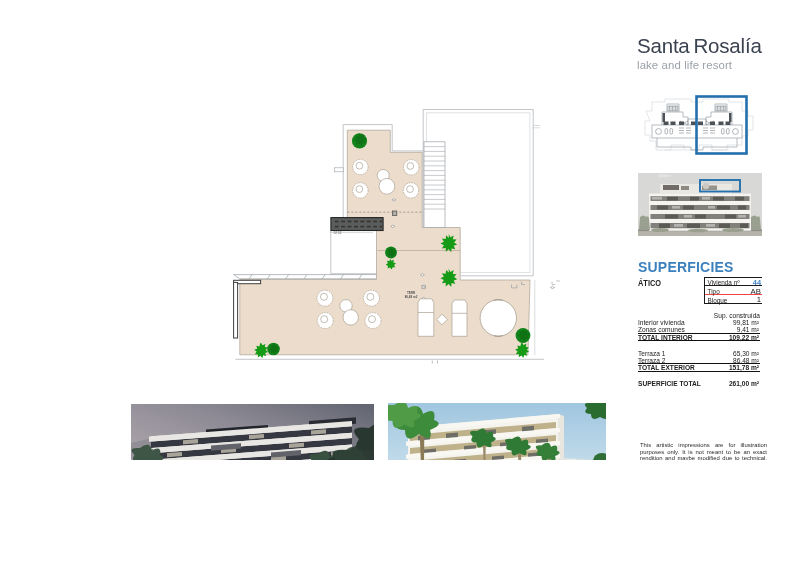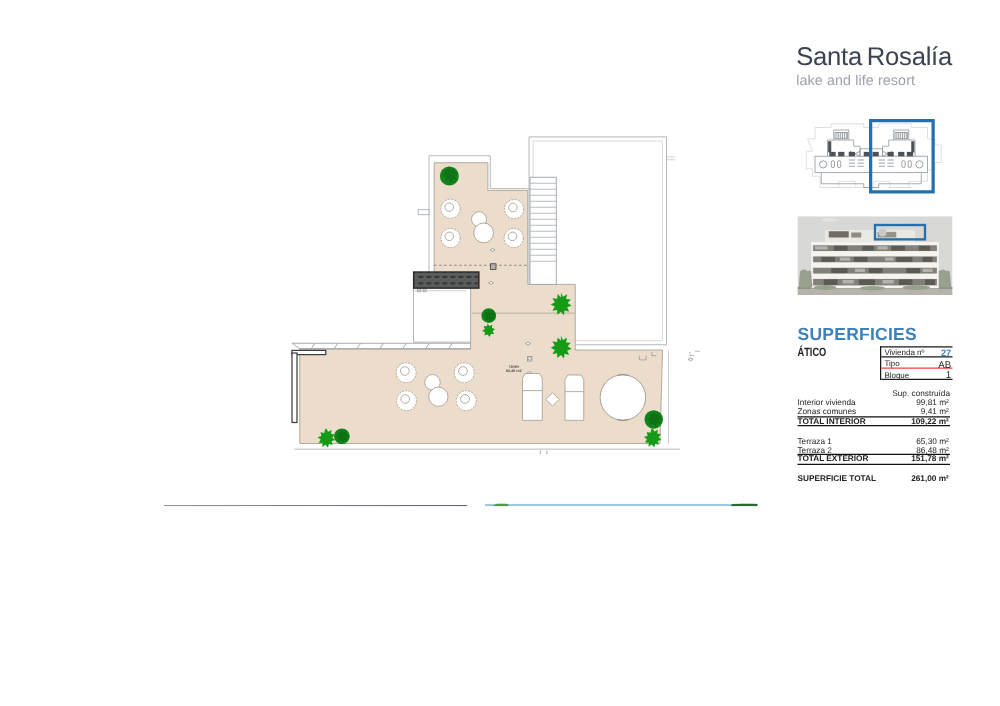--- a/index.html
+++ b/index.html
@@ -1,16 +1,16 @@
 <!DOCTYPE html>
 <html><head>
 <meta charset="utf-8">
 <style>
   html,body{margin:0;padding:0;background:#fff;}
-  #page{position:relative;width:800px;height:405px;background:#fff;overflow:hidden;
+  #page{position:relative;width:800px;height:460px;background:#fff;overflow:hidden;
         font-family:"Liberation Sans",sans-serif;}
   .abs{position:absolute;}
 </style>
 </head>
 <body>
 <div id="page">
 
   <div class="abs" style="left:637px;top:34px;width:170px;">
     <div style="font-size:20.5px;color:#3b4250;letter-spacing:-0.2px;">Santa Rosalía</div>
     <div style="font-size:11.4px;color:#9ba1a9;margin-top:1px;letter-spacing:0.1px;">lake and life resort</div>
@@ -130,21 +130,21 @@
     <rect x="62" y="7" width="40" height="11.5" fill="none" stroke="#2470ad" stroke-width="1.9"></rect>
   </svg>
 
   <div class="abs" style="left:638px;top:258.5px;font-size:14px;font-weight:bold;color:#3c80bd;letter-spacing:0.2px;">SUPERFICIES</div>
 
   <div class="abs" style="left:638px;top:276.5px;font-size:9.5px;font-weight:bold;color:#1d1d1d;transform:scaleX(0.78);transform-origin:0 0;">ÁTICO</div>
 
   <div class="abs" style="left:704px;top:277px;width:57px;height:26.4px;border-top:1.2px solid #1a1a1a;border-left:0.8px solid #1a1a1a;">
     <div style="height:7.4px;border-bottom:1px solid #1a1a1a;position:relative;">
       <span style="position:absolute;left:2.5px;top:1px;font-size:6.4px;color:#222;">Vivienda nº</span>
-      <span style="position:absolute;right:1px;top:0.2px;font-size:7.4px;font-weight:bold;color:#4285c4;">27</span>
+      <span style="position:absolute;right:1px;top:0.2px;font-size:7.4px;font-weight:bold;color:#4285c4;">44</span>
     </div>
     <div style="height:7.9px;border-bottom:1px solid #ef4444;position:relative;">
       <span style="position:absolute;left:2.5px;top:1.4px;font-size:6.4px;color:#222;">Tipo</span>
       <span style="position:absolute;right:1px;top:0.2px;font-size:7.8px;color:#222;">AB</span>
     </div>
     <div style="height:7.9px;border-bottom:1px solid #1a1a1a;position:relative;">
       <span style="position:absolute;left:2.5px;top:1.4px;font-size:6.4px;color:#222;">Bloque</span>
       <span style="position:absolute;right:1px;top:0.2px;font-size:7.8px;color:#222;">1</span>
     </div>
   </div>

